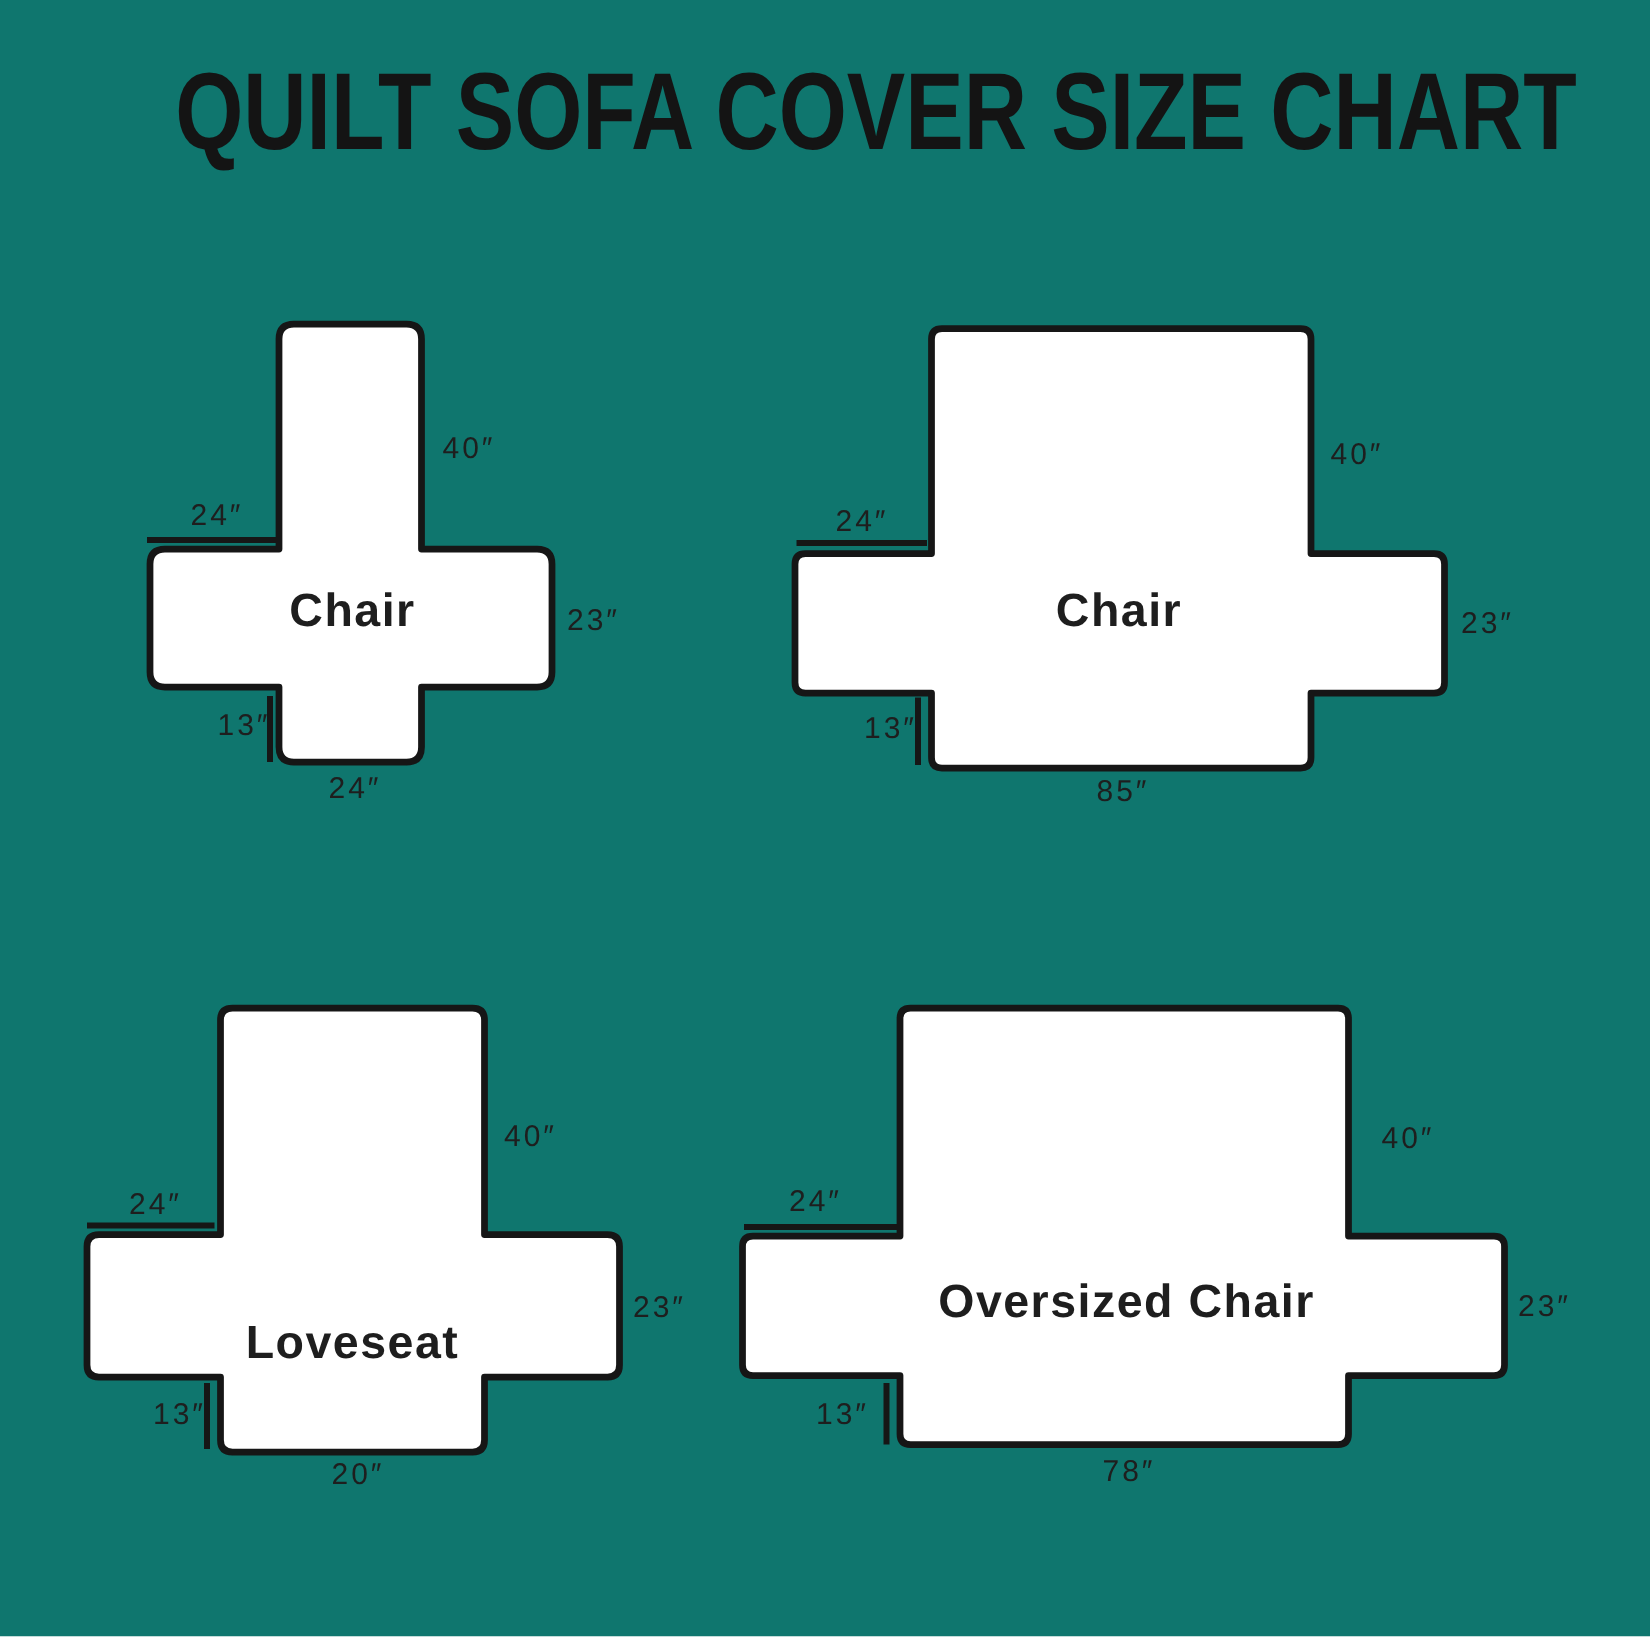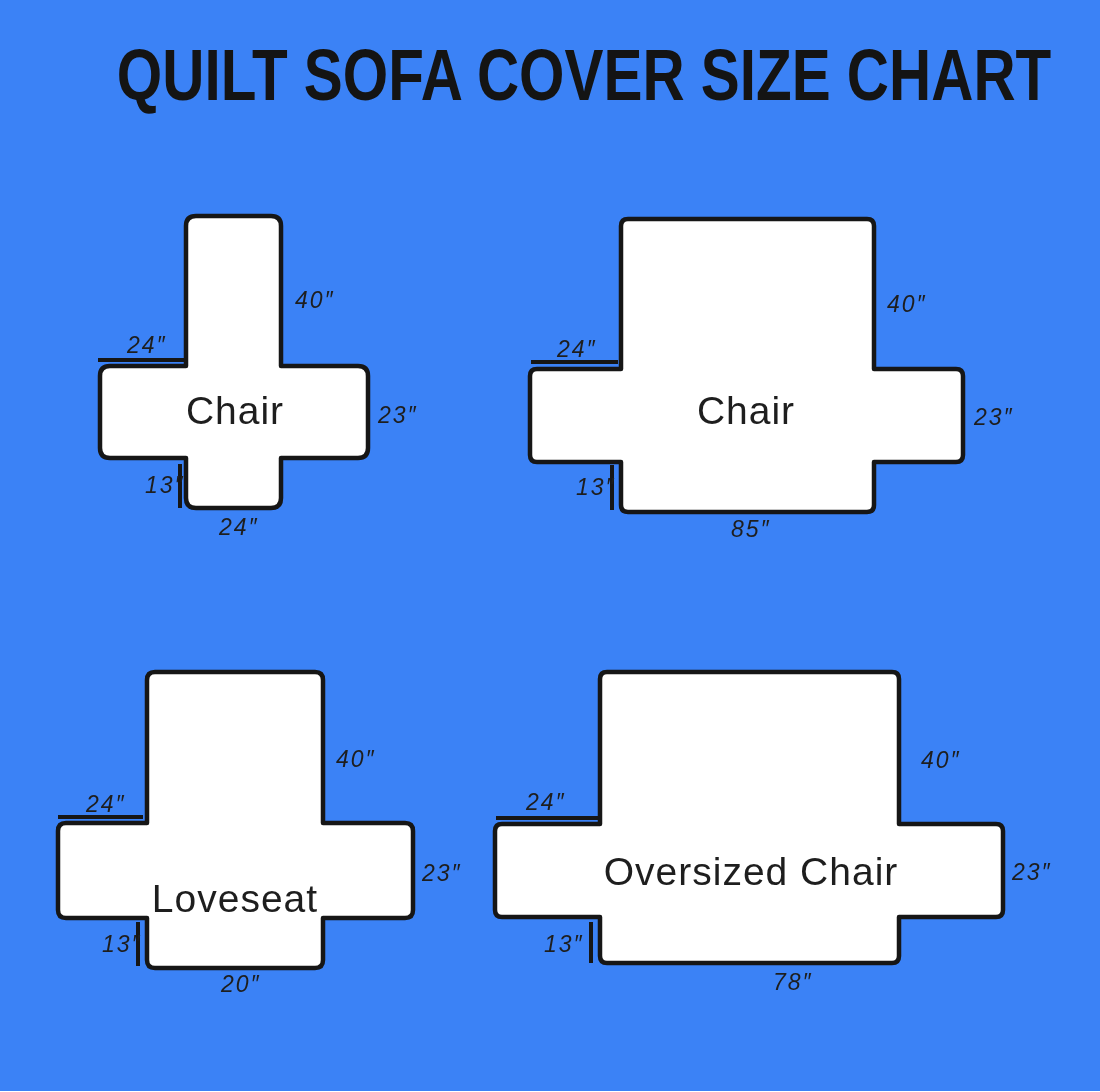--- a/index.html
+++ b/index.html
@@ -1,19 +1,19 @@
 <!DOCTYPE html>
 <html><head>
 <meta charset="utf-8">
 <style>
   html,body{margin:0;padding:0;background:#ffffff;}
   #page{
     position:relative;
     width:1100px;height:1091px;
-    background:#3b82f6;
+    background:#0f766e;
     font-family:"Liberation Sans", sans-serif;
     overflow:hidden;
     color:#1a1a1a;
   }
   .title-wrap{
     position:absolute;top:33px;left:0;width:1100px;
     text-align:center;
   }
   .title-text{
     display:inline-block;
@@ -32,35 +32,35 @@
     stroke-width:4.5;
     stroke-linejoin:round;
   }
   #shapes line{
     stroke:#161616;
     stroke-width:4;
     stroke-linecap:butt;
   }
   .dim{
     position:absolute;
-    font-size:23px;
+    font-size:20px;
     line-height:1;
     letter-spacing:2px;
     color:#1e1e1e;
     white-space:nowrap;
-    font-style:italic;
   }
   .shape-label{
     position:absolute;
-    font-size:39px;
+    font-size:31px;
     line-height:1;
     letter-spacing:1px;
     color:#1e1e1e;
     white-space:nowrap;
     transform:translateX(-50%);
+    font-weight:bold;
   }
 </style>
 </head>
 <body>
 
 <div id="page">
 
   <div class="title-wrap">
     <span class="title-text">QUILT SOFA COVER SIZE CHART</span>
   </div>
@@ -110,16 +110,16 @@
     <span class="dim" style="left:102px;top:933px">13″</span>
     <span class="dim" style="left:221px;top:973px">20″</span>
   </div>
 
   <div>
     <span class="shape-label" style="left:751px;top:852px">Oversized Chair</span>
     <span class="dim" style="left:921px;top:749px">40″</span>
     <span class="dim" style="left:526px;top:791px">24″</span>
     <span class="dim" style="left:1012px;top:861px">23″</span>
     <span class="dim" style="left:544px;top:933px">13″</span>
-    <span class="dim" style="left:773px;top:971px">78″</span>
+    <span class="dim" style="left:735px;top:971px">78″</span>
   </div>
 
 </div>
 
 </body></html>

